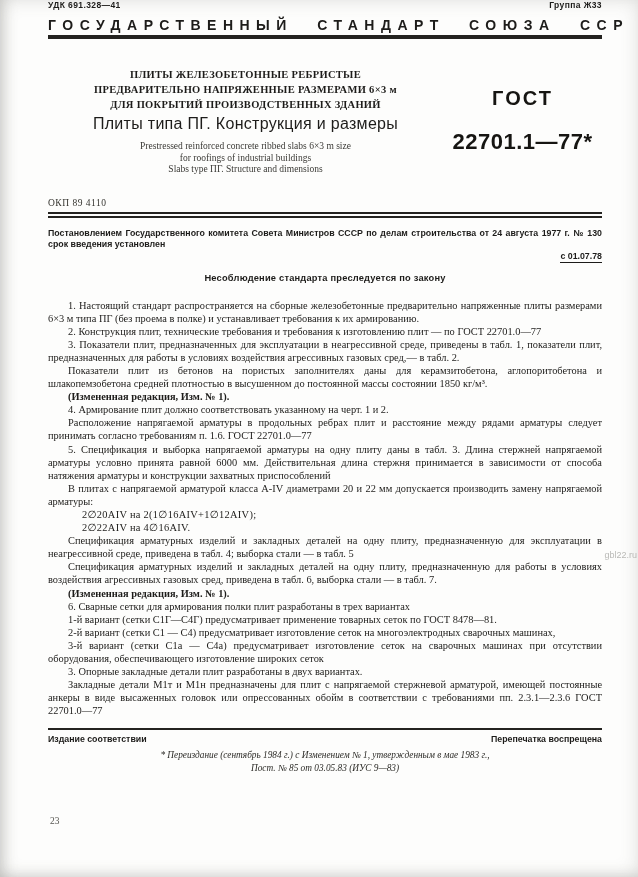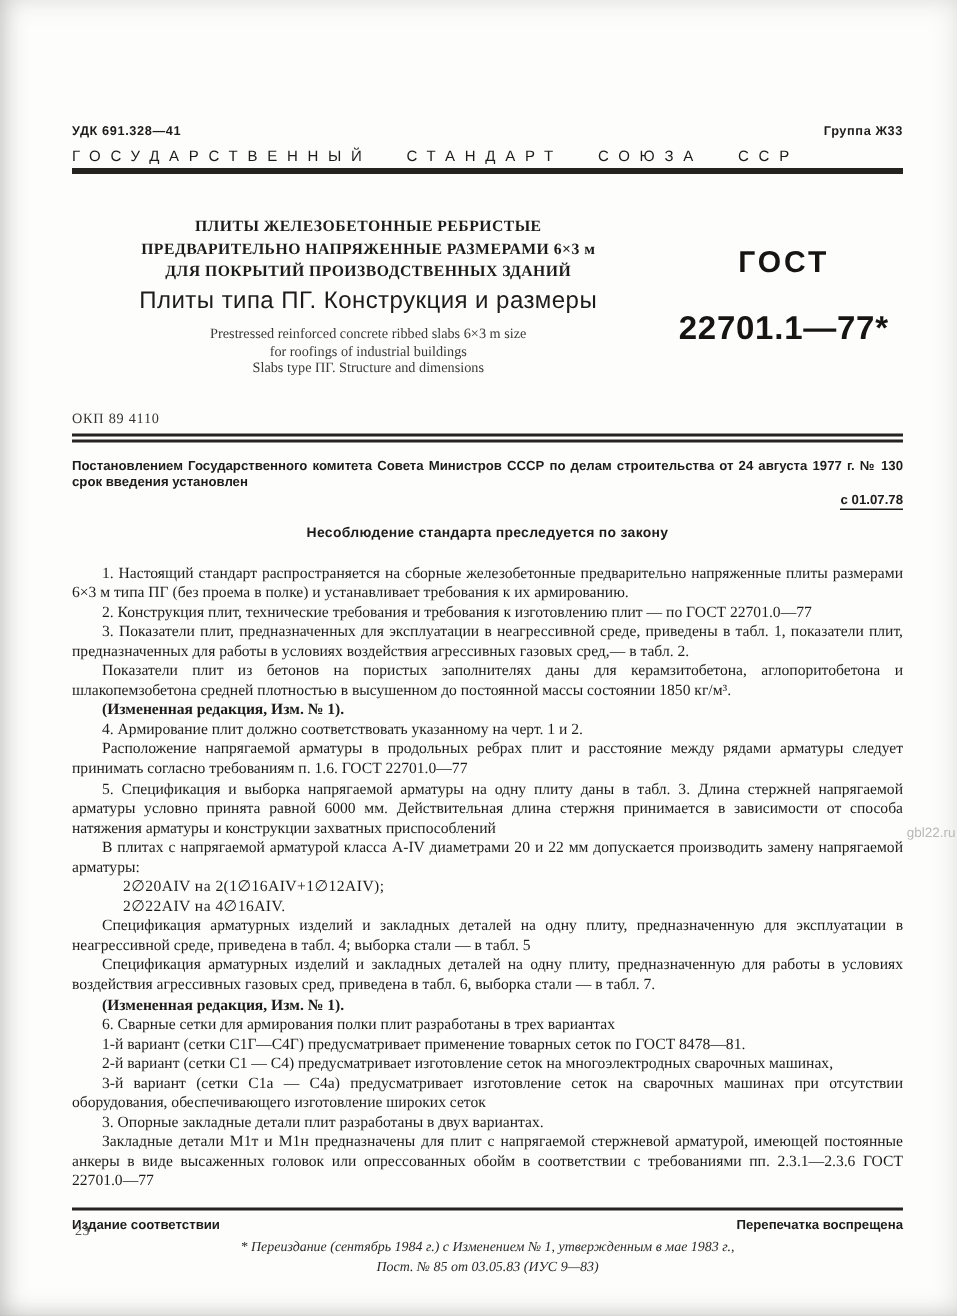--- a/index.html
+++ b/index.html
@@ -16,28 +16,27 @@
     background:#fdfdfc;
     box-shadow:inset 0 0 18px rgba(90,90,85,.18), inset 14px 0 14px -10px rgba(120,120,115,.25), inset 0 -10px 12px -8px rgba(120,120,115,.18);
     box-sizing:border-box;
   }
   .content{
     position:absolute;left:48px;right:36px;top:0;
   }
   
   .udk-row{
     display:flex;justify-content:space-between;
-    margin-top:82px;
     font-family:"Liberation Sans", sans-serif;
     font-size:8.5px;font-weight:bold;letter-spacing:.4px;
   }
   .gost-header{
     margin-top:7px;
     font-family:"Liberation Sans", sans-serif;
-    font-size:10px;font-weight:normal;
+    font-size:14px;font-weight:bold;
     letter-spacing:6.5px;word-spacing:14px;
     white-space:nowrap;
   }
   .rule-thick{height:4px;background:#242320;margin-top:2px;}
   
   .title-block{display:flex;margin-top:28px;}
   .title-left{width:395px;text-align:center;}
   .title-ru{
     font-family:Liberation Serif, serif;
     font-size:10.5px;font-weight:bold;line-height:15px;letter-spacing:.3px;

